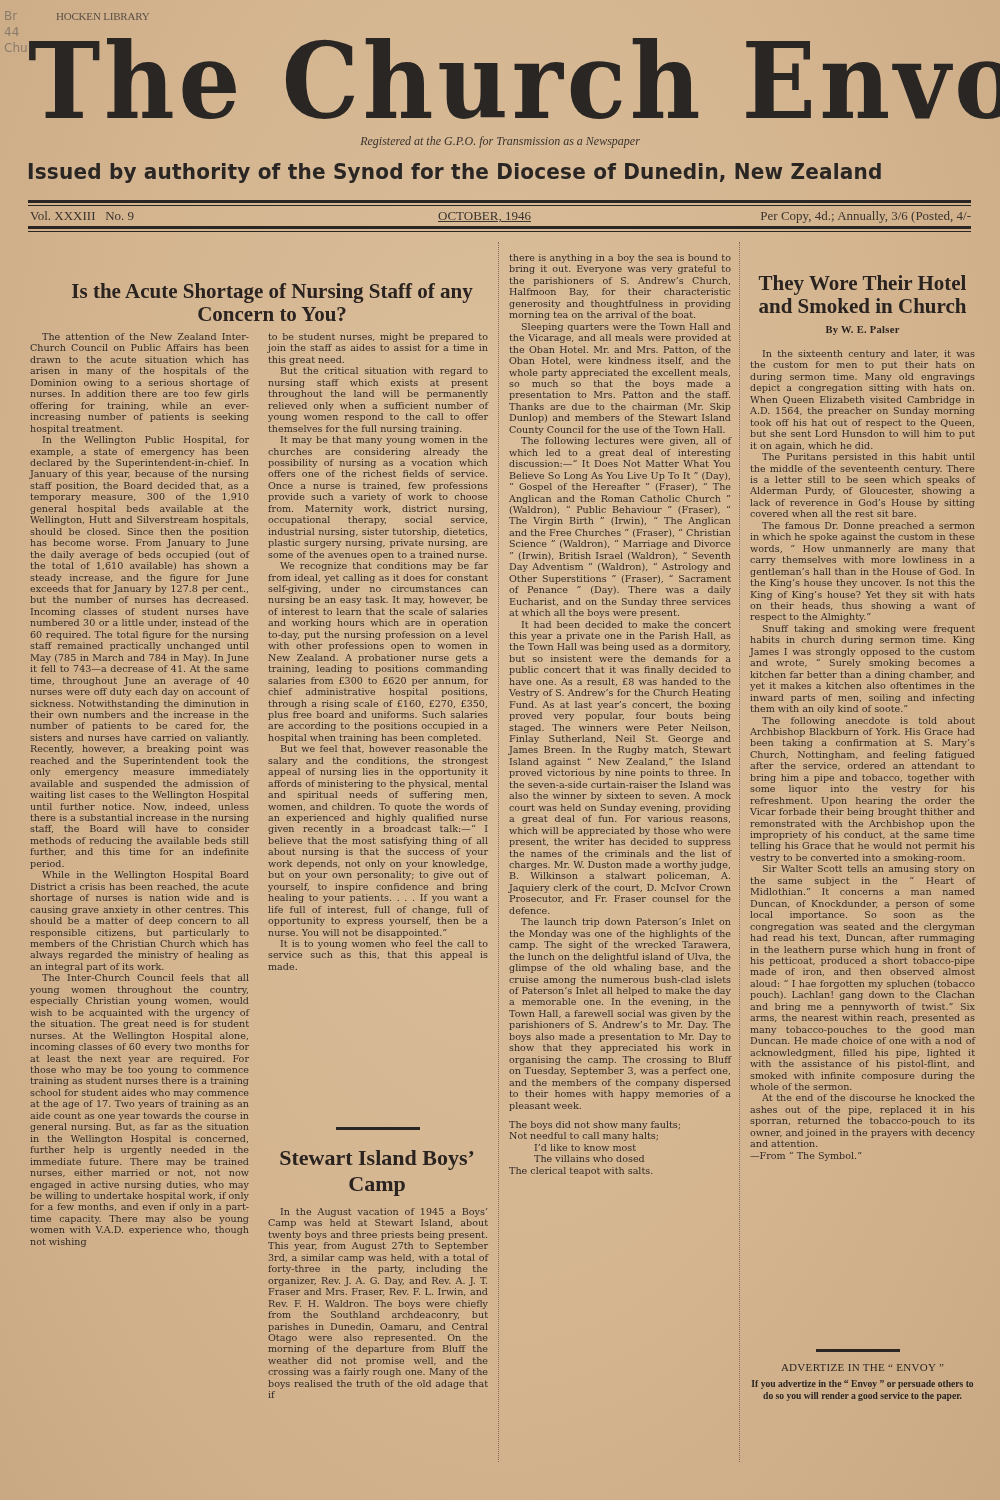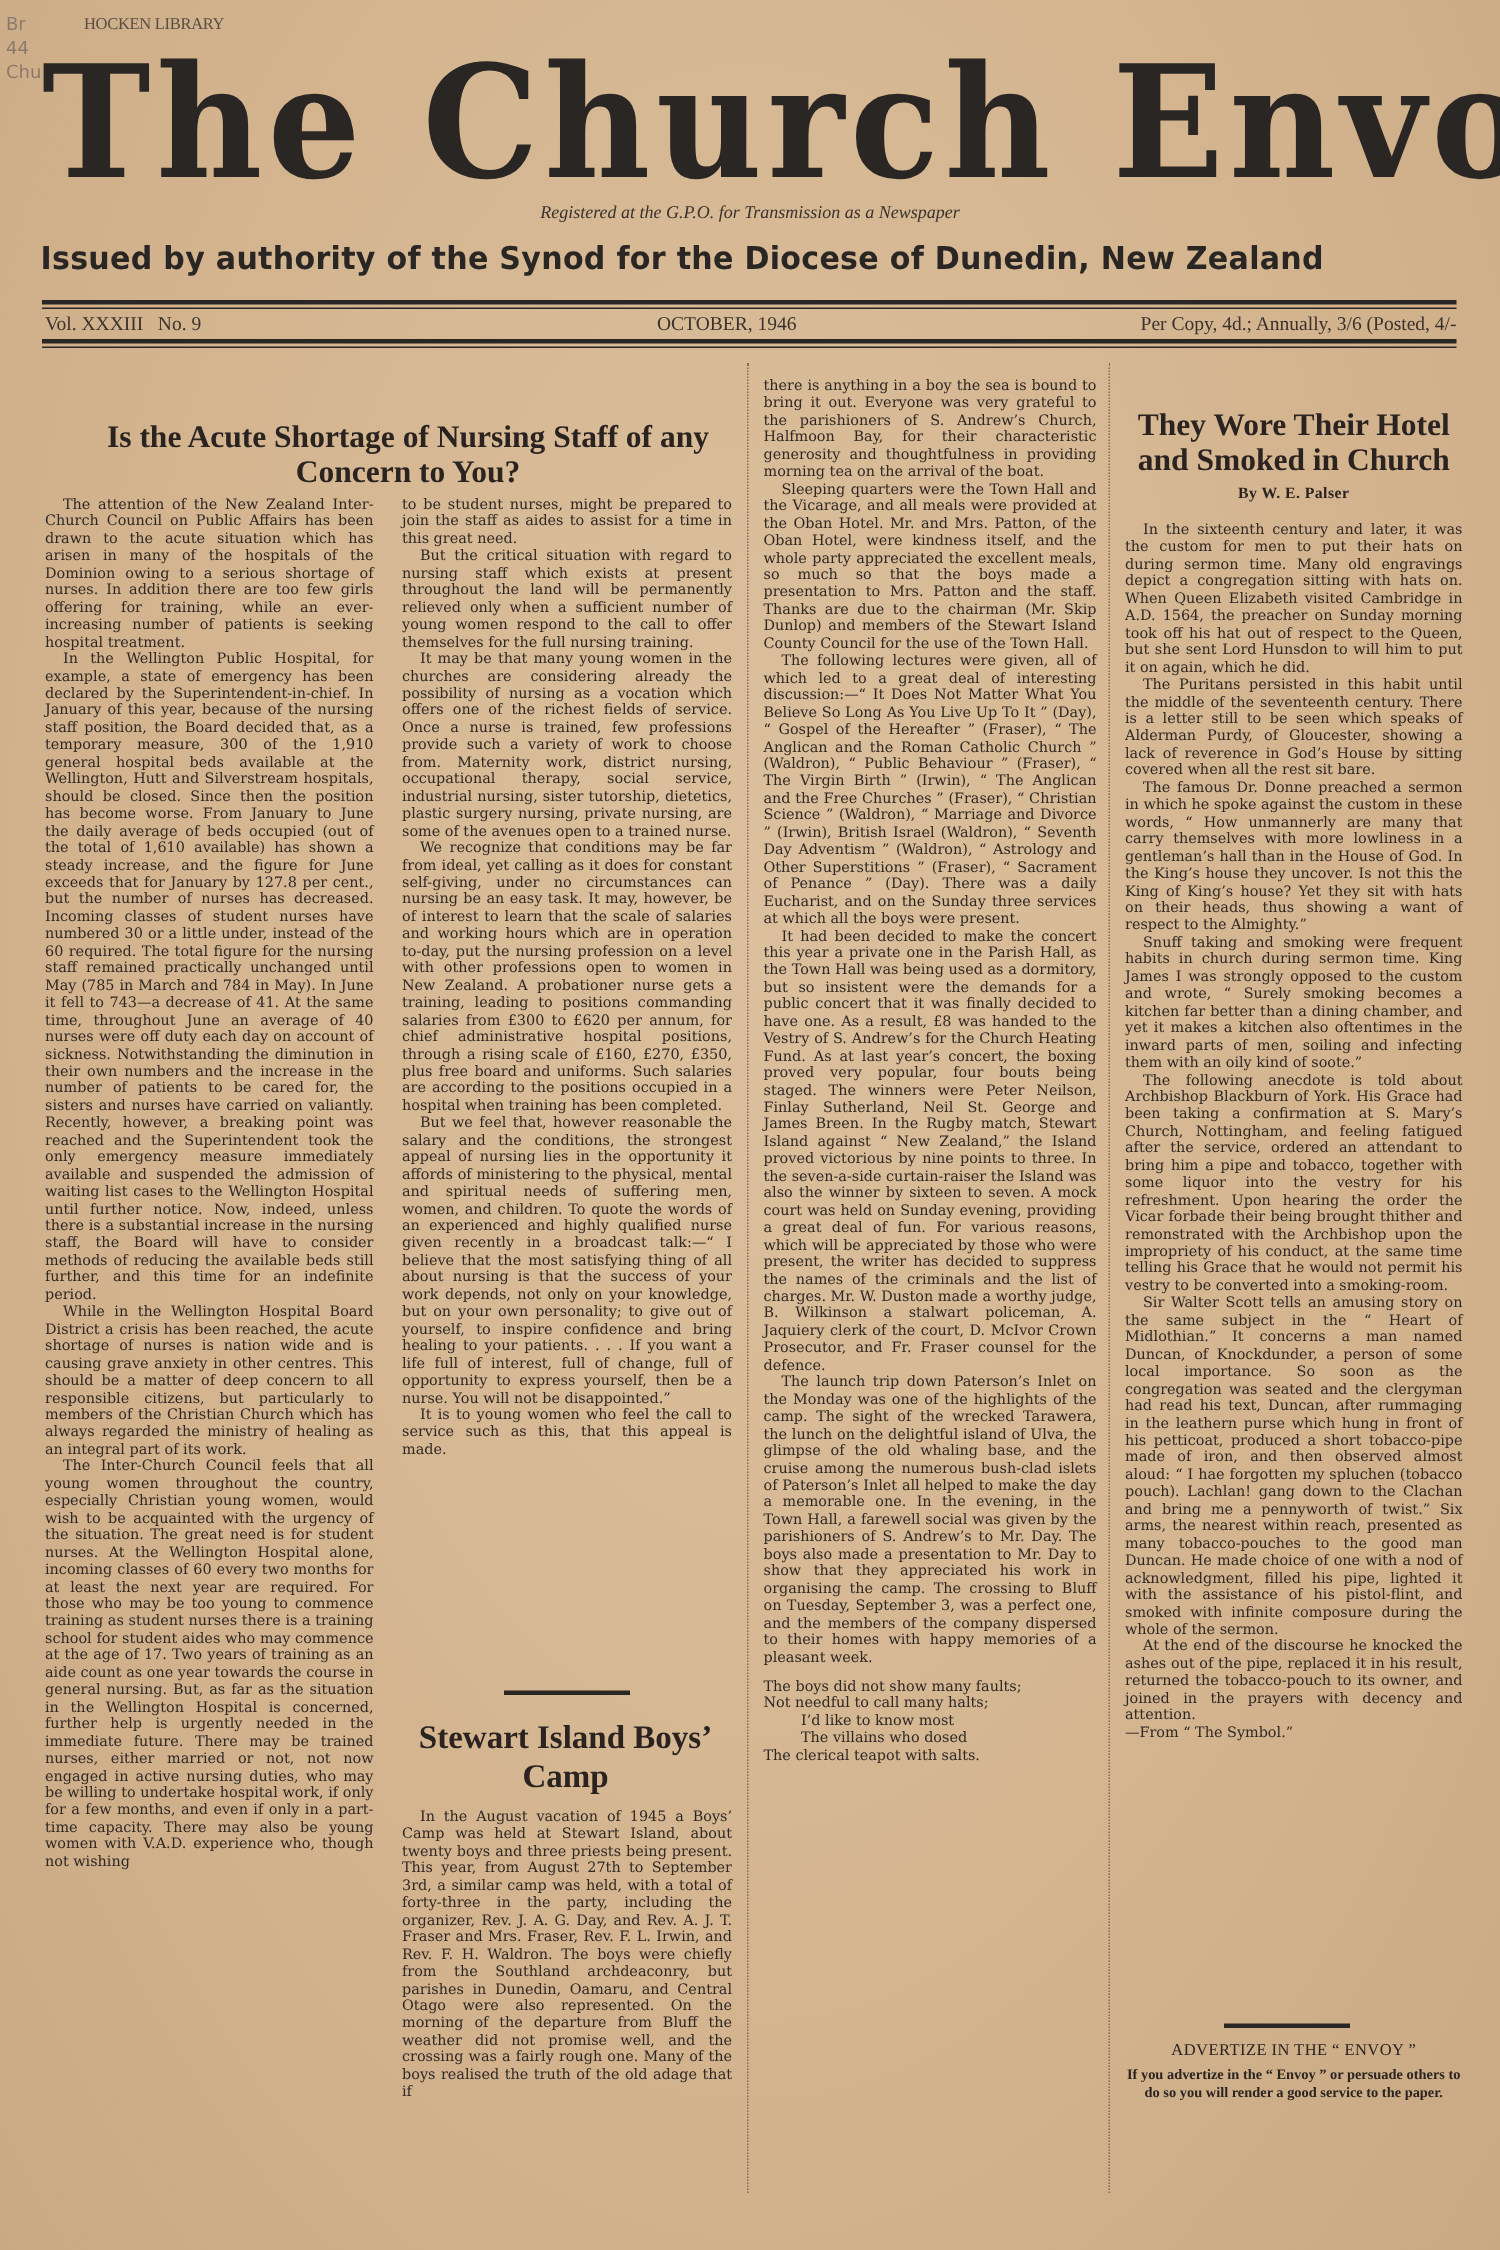--- a/index.html
+++ b/index.html
@@ -30,21 +30,21 @@
     position: absolute; left: 27px; top: 160px; width: 950px;
     font-family: "DejaVu Sans", sans-serif; font-weight: bold; font-size: 21px; color: #2a2624;
     white-space: nowrap; letter-spacing: 0.2px; transform: scaleX(0.955); transform-origin: left top;
   }
   .rule-double { position: absolute; left: 28px; width: 943px; height: 6px; border-top: 3px solid #2a2624; border-bottom: 1px solid #2a2624; box-sizing: border-box; }
   .rule-top { top: 200px; }
   .rule-bottom { top: 226px; }
   .issue-line { position: absolute; left: 28px; top: 208px; width: 943px; height: 18px; font-family: "Liberation Serif", serif; font-size: 13px; color: #3a322c; }
   .issue-line span { position: absolute; top: 0; white-space: nowrap; }
   .vol { left: 2px; }
-  .date { left: 410px; }
+  .date { left: 410px; text-decoration: underline; }
   .price { right: 0; }
 
   .col { position: absolute; font-family: "DejaVu Serif", serif; font-size: 9.6px; line-height: 11.45px; color: #2e2724; text-align: justify; }
   .col p { margin: 0; text-indent: 12px; }
   .col p.noindent { text-indent: 0; }
   .col-1 { left: 30px; top: 331px; width: 219px; }
   .col-2 { left: 268px; top: 331px; width: 220px; }
   .col-3 { left: 509px; top: 252px; width: 222px; }
   .col-4 { left: 750px; top: 348px; width: 225px; }
 
@@ -151,21 +151,21 @@
 
   <h2 class="headline-3" style="margin:0">They Wore Their Hotel and Smoked in Church</h2>
   <div class="byline">By W. E. Palser</div>
   <div class="col col-4">
     <p>In the sixteenth century and later, it was the custom for men to put their hats on during sermon time. Many old engravings depict a congregation sitting with hats on. When Queen Elizabeth visited Cambridge in A.D. 1564, the preacher on Sunday morning took off his hat out of respect to the Queen, but she sent Lord Hunsdon to will him to put it on again, which he did.</p>
     <p>The Puritans persisted in this habit until the middle of the seventeenth century. There is a letter still to be seen which speaks of Alderman Purdy, of Gloucester, showing a lack of reverence in God’s House by sitting covered when all the rest sit bare.</p>
     <p>The famous Dr. Donne preached a sermon in which he spoke against the custom in these words, “ How unmannerly are many that carry themselves with more lowliness in a gentleman’s hall than in the House of God. In the King’s house they uncover. Is not this the King of King’s house? Yet they sit with hats on their heads, thus showing a want of respect to the Almighty.”</p>
     <p>Snuff taking and smoking were frequent habits in church during sermon time. King James I was strongly opposed to the custom and wrote, “ Surely smoking becomes a kitchen far better than a dining chamber, and yet it makes a kitchen also oftentimes in the inward parts of men, soiling and infecting them with an oily kind of soote.”</p>
     <p>The following anecdote is told about Archbishop Blackburn of York. His Grace had been taking a confirmation at S. Mary’s Church, Nottingham, and feeling fatigued after the service, ordered an attendant to bring him a pipe and tobacco, together with some liquor into the vestry for his refreshment. Upon hearing the order the Vicar forbade their being brought thither and remonstrated with the Archbishop upon the impropriety of his conduct, at the same time telling his Grace that he would not permit his vestry to be converted into a smoking-room.</p>
     <p>Sir Walter Scott tells an amusing story on the same subject in the “ Heart of Midlothian.” It concerns a man named Duncan, of Knockdunder, a person of some local importance. So soon as the congregation was seated and the clergyman had read his text, Duncan, after rummaging in the leathern purse which hung in front of his petticoat, produced a short tobacco-pipe made of iron, and then observed almost aloud: “ I hae forgotten my spluchen (tobacco pouch). Lachlan! gang down to the Clachan and bring me a pennyworth of twist.” Six arms, the nearest within reach, presented as many tobacco-pouches to the good man Duncan. He made choice of one with a nod of acknowledgment, filled his pipe, lighted it with the assistance of his pistol-flint, and smoked with infinite composure during the whole of the sermon.</p>
-    <p>At the end of the discourse he knocked the ashes out of the pipe, replaced it in his result, returned the tobacco-pouch to its owner, and joined in the prayers with decency and attention.</p>
+    <p>At the end of the discourse he knocked the ashes out of the pipe, replaced it in his sporran, returned the tobacco-pouch to its owner, and joined in the prayers with decency and attention.</p>
     <p class="sig">—From “ The Symbol.”</p>
   </div>
 
   <div class="short-rule rule-b"></div>
   <div class="ad-title">ADVERTIZE IN THE “ ENVOY ”</div>
   <div class="ad-body">If you advertize in the “ Envoy ” or persuade others to do so you will render a good service to the paper.</div>
 
 </div>
 
 </body></html>

